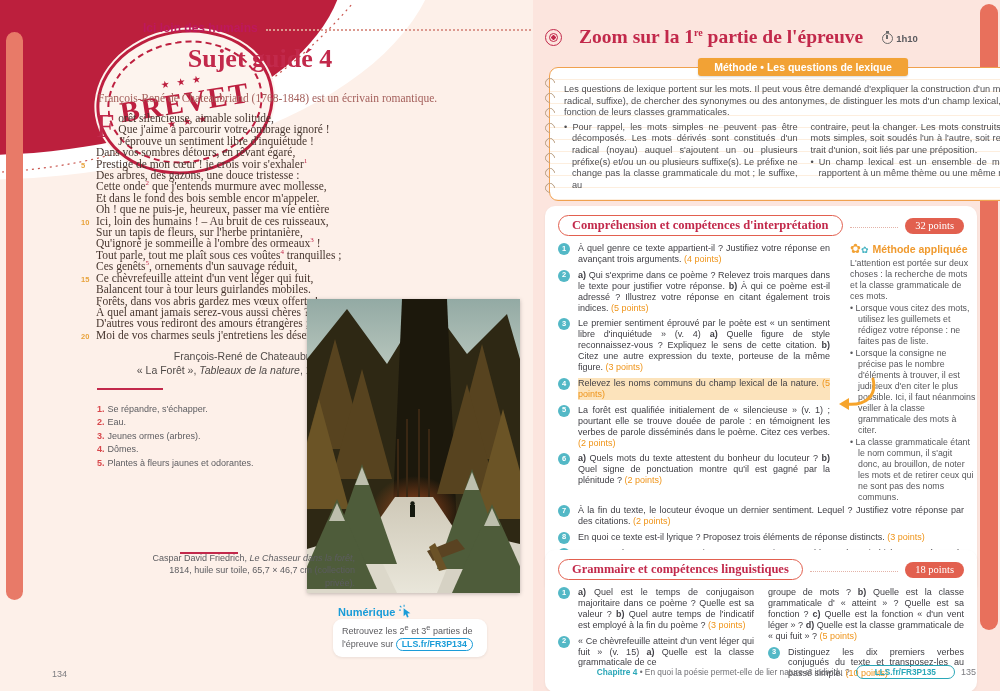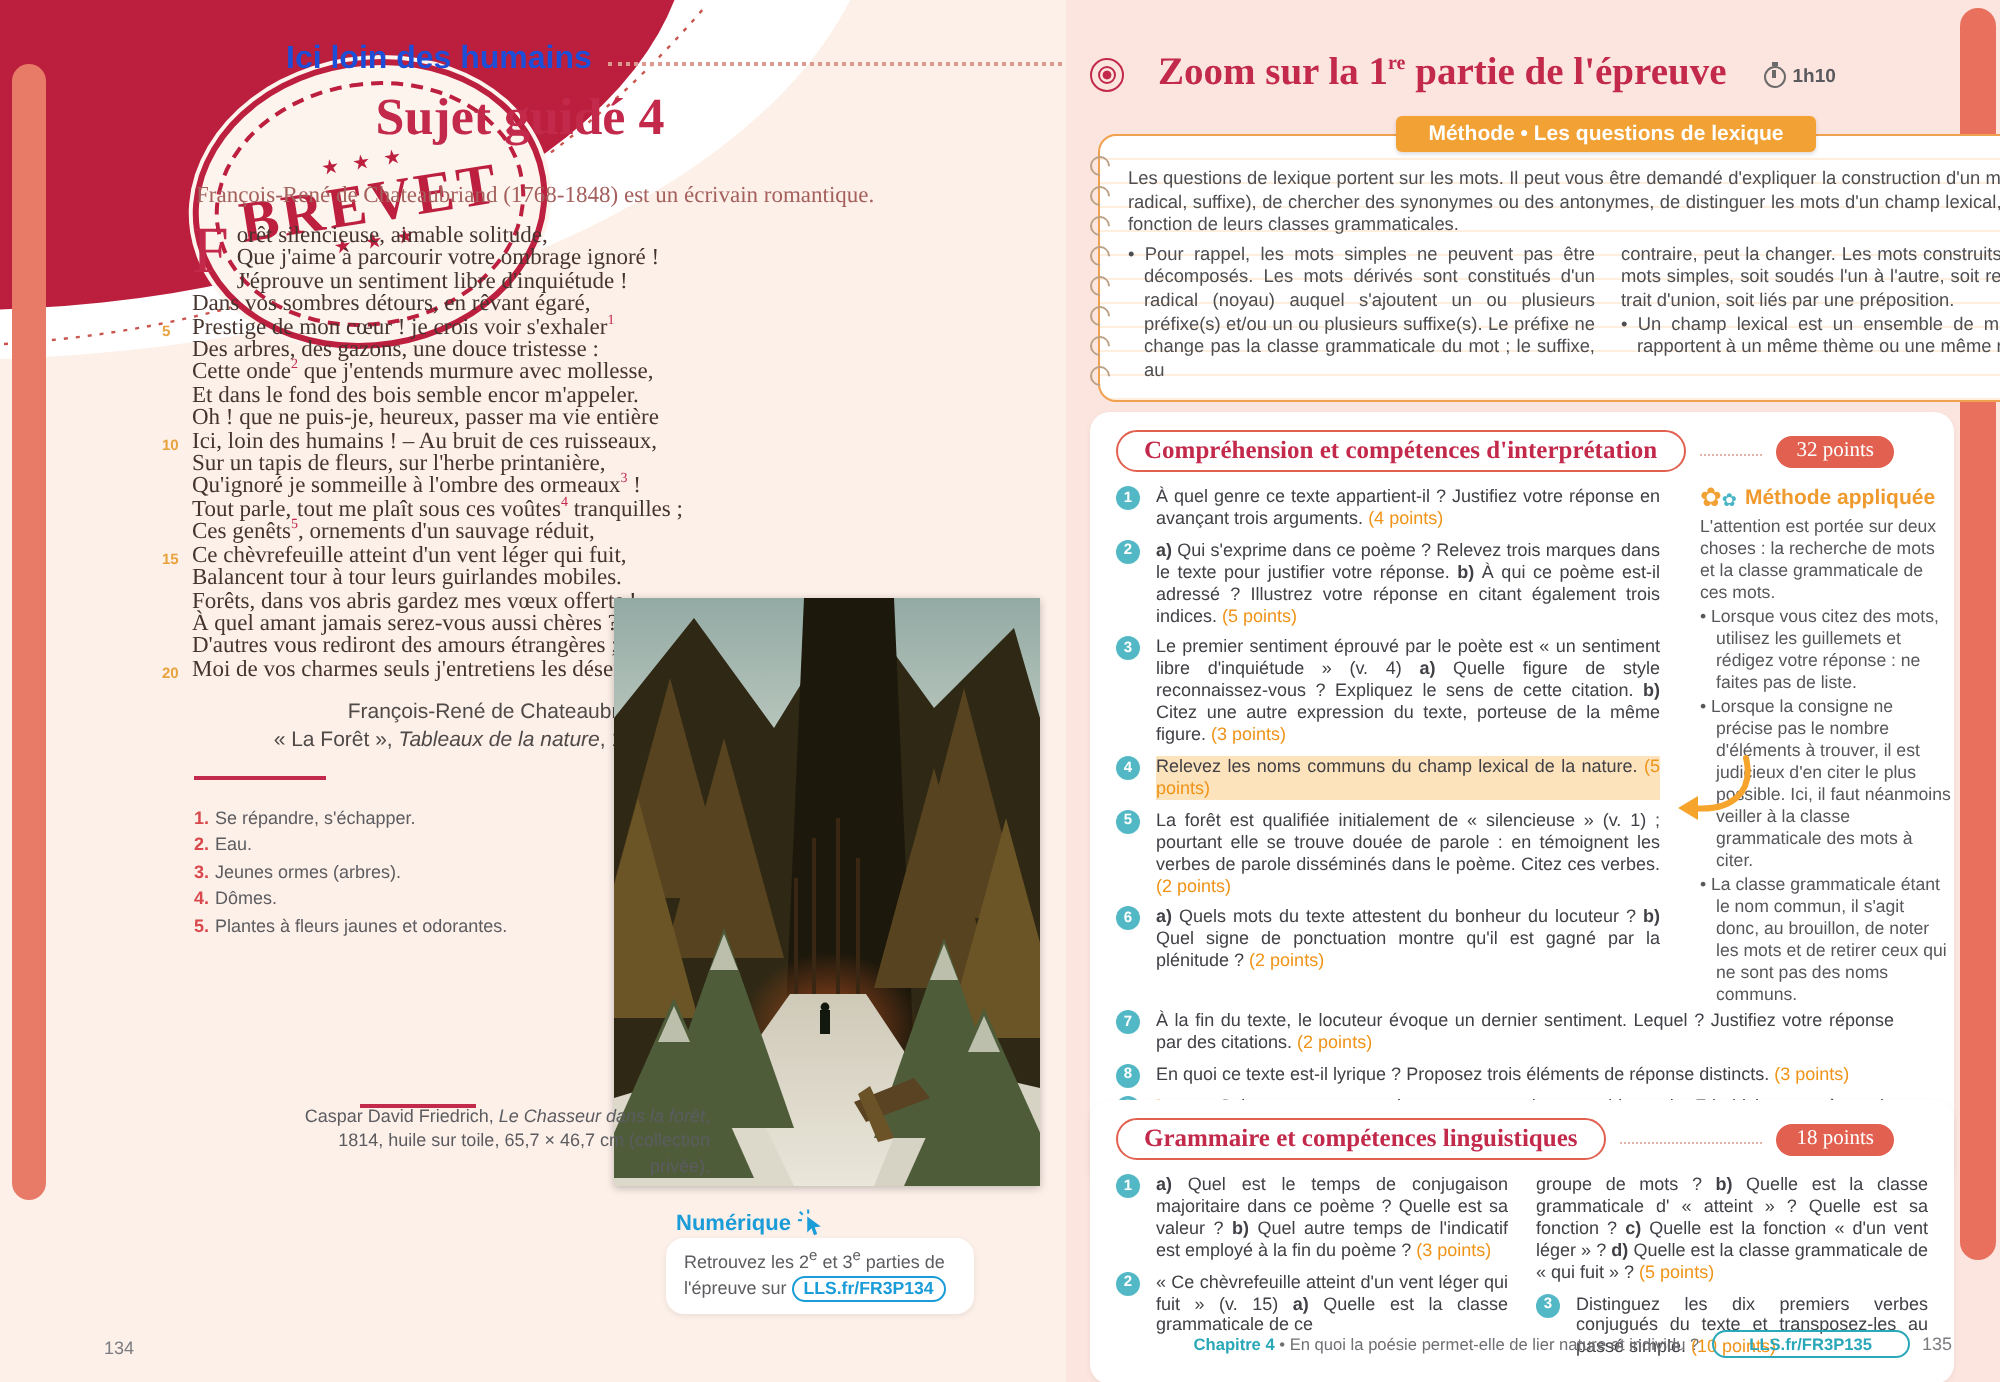--- a/index.html
+++ b/index.html
@@ -10,21 +10,21 @@
   .page-left{position:absolute;left:0;top:0;width:533px;height:691px;background:#fdf0e9;}
   .corner-white{position:absolute;left:-30px;top:-60px;width:470px;height:240px;background:#ffffff;border-radius:0 0 100% 0;}
   .corner-red{position:absolute;left:-20px;top:-40px;width:365px;height:195px;background:#bc1f3d;border-radius:0 0 100% 0;}
   .corner-arc{position:absolute;left:0;top:0;pointer-events:none;}
   .stamp{position:absolute;left:96px;top:30px;width:172px;height:138px;border:3px solid #bd1f3f;border-radius:50%;background:#fdf4ee;transform:rotate(-9deg);box-shadow:0 0 0 2px #fdf4ee;display:flex;align-items:center;justify-content:center;}
   .stamp-inner{width:152px;height:118px;border:2px dashed #bd1f3f;border-radius:50%;display:flex;flex-direction:column;align-items:center;justify-content:center;gap:1px;}
   .stamp-stars{color:#bd1f3f;font-size:10px;letter-spacing:2px;line-height:10px;}
   .stamp-word{font-family:"Liberation Serif",serif;font-weight:bold;font-size:29px;color:#bd1f3f;letter-spacing:2px;line-height:28px;}
   .strip-left{position:absolute;left:6px;top:32px;width:17px;height:568px;background:#e87a68;border-radius:9px;}
   .lp-header{position:absolute;left:143px;top:21px;width:388px;display:flex;align-items:center;gap:8px;}
-  .lp-header-text{color:#1d4ed8;font-weight:bold;font-size:16px;white-space:nowrap;}
+  .lp-header-text{color:#be185d;font-weight:bold;font-size:12px;white-space:nowrap;}
   .lp-leader{flex:1;border-bottom:2px dotted #dc9a90;height:1px;margin-top:3px;}
   .lp-title{position:absolute;left:110px;top:44px;width:300px;margin:0;text-align:center;font-family:"Liberation Serif",serif;font-weight:bold;font-size:26px;color:#c2294b;}
   .lp-intro{position:absolute;left:98px;top:92px;width:420px;margin:0;font-family:"Liberation Serif",serif;font-size:11.5px;color:#a4605c;}
   .poem{position:absolute;left:96px;top:113px;width:292px;font-family:"Liberation Serif",serif;font-size:11.5px;line-height:11.4px;color:#46352e;}
   .dropcap{float:left;font-size:33px;line-height:24px;color:#c2294b;margin:1px 4px 0 0;font-family:"Liberation Serif",serif;}
   .pline{position:relative;}
   .pline .lnum{position:absolute;left:-15px;top:1px;font-family:"Liberation Sans",sans-serif;font-size:7.5px;color:#e8a33d;font-weight:bold;}
   .pline sup{color:#c2294b;font-size:7px;line-height:0;}
   .attrib{position:absolute;left:60px;top:349px;width:272px;text-align:right;font-size:10.5px;line-height:14px;color:#4f4a48;}
   .fn-rule{position:absolute;left:97px;top:388px;width:66px;height:1.5px;background:#c2294b;}
@@ -60,21 +60,21 @@
   .m-ring{width:8px;height:8px;border:1.6px solid #bba084;border-right-color:transparent;border-radius:50%;transform:rotate(45deg);}
   .m-flowers{position:absolute;right:-10px;top:-22px;color:#4ab5c4;line-height:10px;}
   .m-flowers .f1{font-size:21px;display:inline-block;transform:rotate(12deg);}
   .m-flowers .f2{font-size:14px;display:inline-block;transform:translate(-4px,8px) rotate(-10deg);}
   .m-intro{font-size:9.2px;line-height:11.6px;color:#4e4e52;text-align:justify;margin:0 0 3px 0;}
   .m-cols{display:flex;gap:13px;}
   .m-col{flex:1;font-size:9.2px;line-height:11.6px;color:#4e4e52;text-align:justify;}
   .mb{padding-left:8px;text-indent:-8px;}
   .mb.nob{padding-left:0;text-indent:0;}
 
-  .card{position:absolute;left:12px;width:432px;background:#fff;border-radius:10px;padding:9px 30px 8px 13px;box-sizing:border-box;box-shadow:0 1px 3px rgba(0,0,0,.05);}
+  .card{position:absolute;left:12px;width:432px;background:#fff;border-radius:10px;padding:9px 13px 8px 13px;box-sizing:border-box;box-shadow:0 1px 3px rgba(0,0,0,.05);}
   .card-comp{top:206px;}
   .card-gram{top:550px;}
   .sec-head{display:flex;align-items:center;gap:7px;margin-bottom:7px;}
   .sec-pill{border:1.3px solid #e2604f;border-radius:14px;padding:2px 13px;background:#fff;font-family:"Liberation Serif",serif;font-weight:bold;font-size:12.5px;color:#c2294b;white-space:nowrap;}
   .sec-leader{flex:1;border-bottom:1.6px dotted #e3b3a8;height:1px;margin-top:2px;}
   .sec-badge{background:#e2604f;color:#fff;border-radius:12px;padding:2.5px 10px;font-family:"Liberation Serif",serif;font-size:10.5px;white-space:nowrap;}
 
   .comp-body{display:flex;}
   .q-col{width:272px;flex:none;}
   .side-col{width:126px;margin-left:20px;flex:none;}

